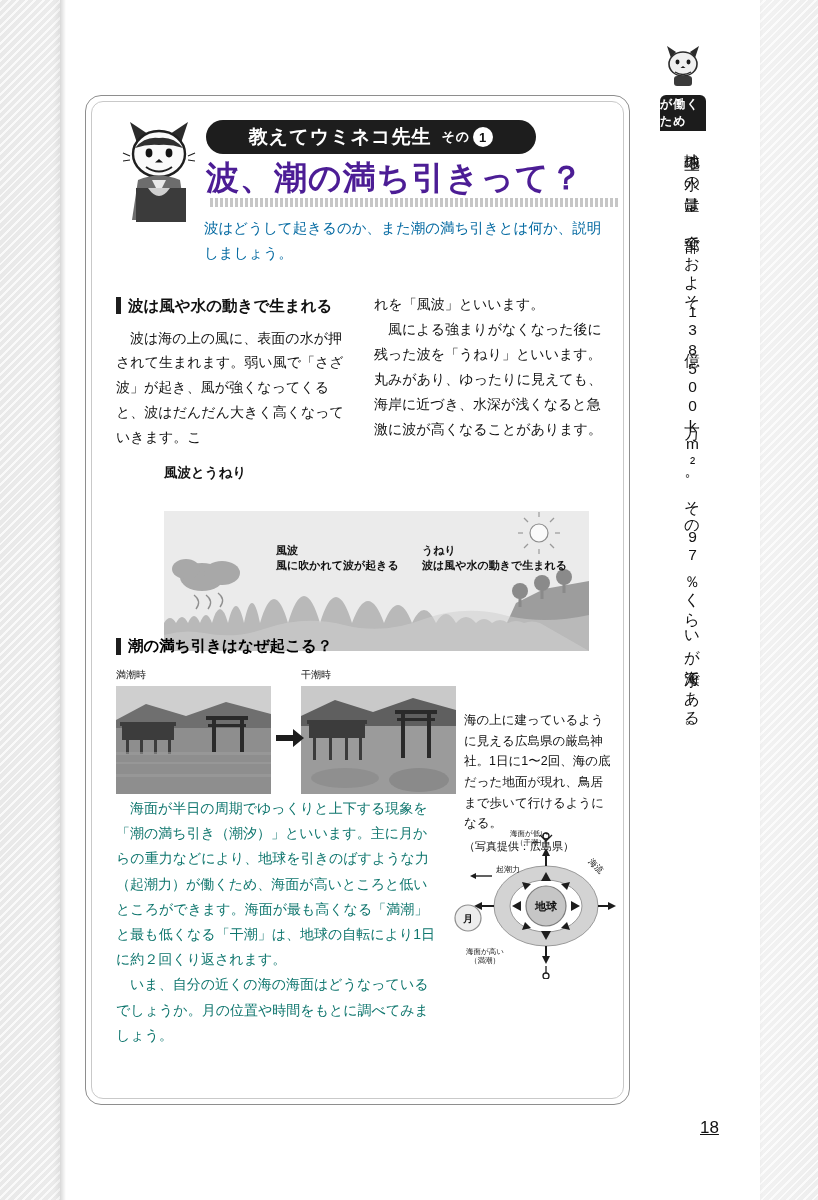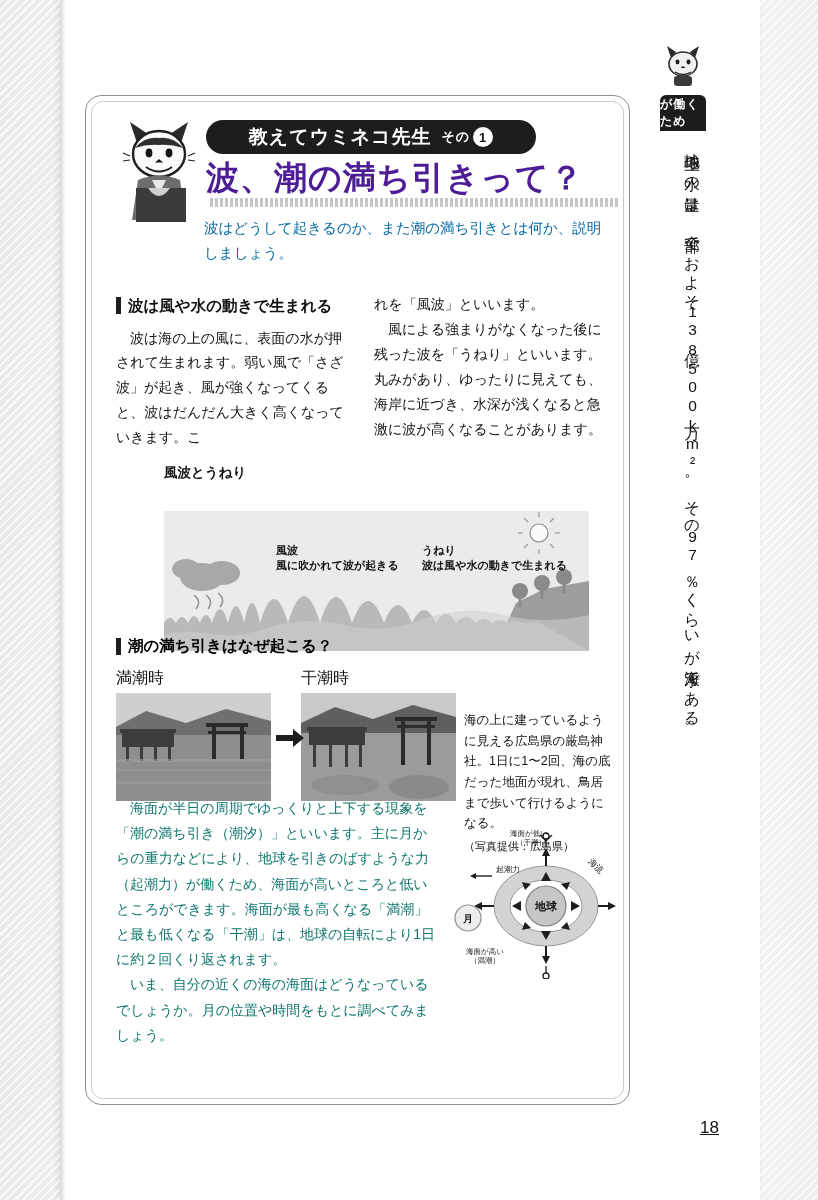--- a/index.html
+++ b/index.html
@@ -123,21 +123,21 @@
     background: linear-gradient(180deg,#efefef,#e4e4e4);
     overflow:hidden;
     margin-top:29px;
   }
   .lbl { position:absolute; font-size:11px; color:#111; font-weight:bold; }
   .lbl .t { font-weight:bold; }
 
   
   .sec2h { position:absolute; left: 30px; top: 540px; }
   .photos { position:absolute; left: 30px; top: 572px; width: 340px; }
-  .ph-label { font-size: 16px; color:#111; margin-bottom:4px; }
+  .ph-label { font-size: 10px; color:#111; margin-bottom:4px; }
   .photo {
     width: 155px; height: 108px; position:relative; overflow:hidden;
     background:#9a9a9a;
   }
   .arrow-mid {
     position:absolute; left: 160px; top: 60px; width: 28px; height: 20px;
     display:flex; align-items:center; justify-content:center;
   }
   .sidetext {
     position:absolute; left: 378px; top: 614px; width: 148px;

